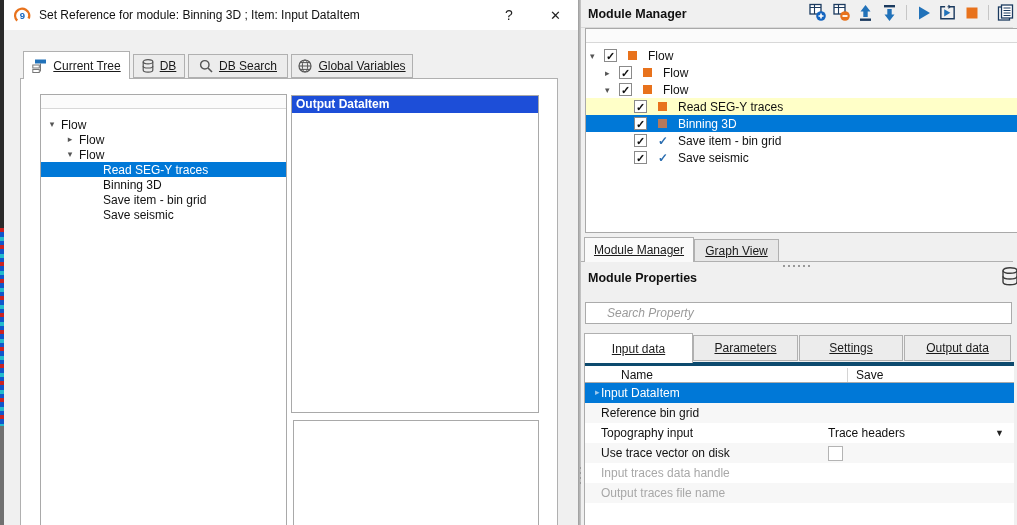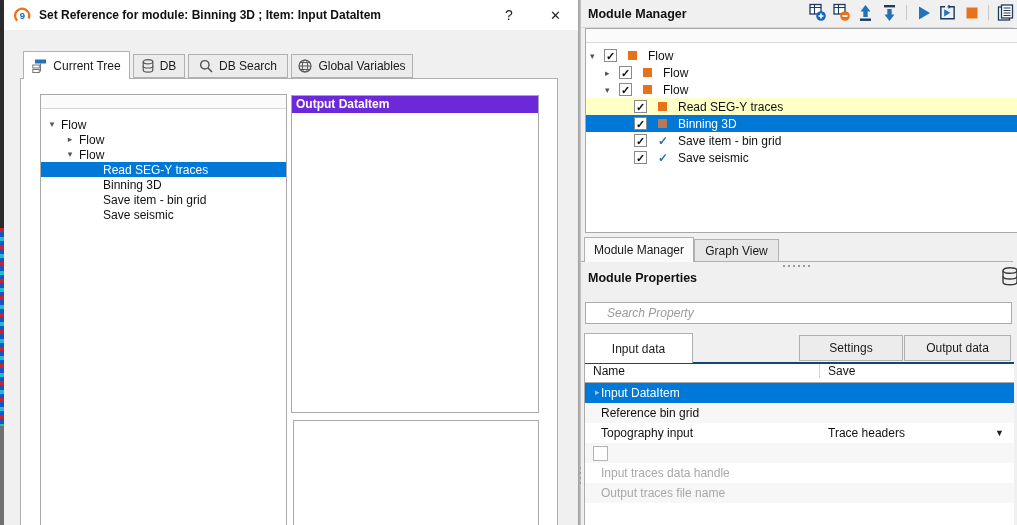--- a/index.html
+++ b/index.html
@@ -11,26 +11,26 @@
   #app-edge{left:0;top:0;width:4px;height:525px;background:#2a2a2a;}
   #app-edge .colors{position:absolute;left:0;top:228px;width:4px;height:198px;
     background:repeating-linear-gradient(180deg,#c22 0 4px,#15c 4px 9px,#2bc 9px 13px,#15c 13px 17px);}
   #app-edge .lower{position:absolute;left:0;top:426px;width:4px;height:99px;background:#707070;}
 
   
   #dialog{left:4px;top:0;width:574px;height:525px;background:#f0f0f0;}
   #dlg-shadow{left:578px;top:0;width:7px;height:525px;background:linear-gradient(90deg,#9b9b9b,#dcdcdc 60%,#ececec);}
   #titlebar{position:absolute;left:0;top:0;width:574px;height:30px;background:#fff;display:flex;align-items:center;}
   #titlebar .logo{margin-left:10px;width:17px;height:17px;flex:0 0 auto;}
-  #titlebar .title{margin-left:8px;white-space:nowrap;font-weight:bold;}
+  #titlebar .title{margin-left:8px;white-space:nowrap;}
   .cap-btn{position:absolute;top:0;height:30px;display:flex;align-items:center;justify-content:center;color:#222;font-size:14px;cursor:default;}
   #btn-help{left:489px;width:32px;}
   #btn-close{left:529px;width:45px;font-size:13px;}
 
-  .tab{position:absolute;background:#ececec;border:1px solid #b0b0b0;display:flex;align-items:center;justify-content:center;gap:6px;box-sizing:border-box;color:#1a1a1a;}
+  .tab{position:absolute;background:#ececec;border:1px solid #b0b0b0;display:flex;align-items:center;justify-content:center;gap:6px;box-sizing:border-box;color:#1a1a1a;text-decoration:underline;}
   .tab.active{background:#fff;border-bottom:none;z-index:4;}
   
   #dtab-current{left:19px;top:51px;width:107px;height:28px;}
   #dtab-db{left:129px;top:54px;width:52px;height:24px;}
   #dtab-dbsearch{left:184px;top:54px;width:100px;height:24px;}
   #dtab-global{left:287px;top:54px;width:122px;height:24px;}
 
   #dlg-pane{left:16px;top:78px;width:538px;height:460px;background:#fff;border:1px solid #b0b0b0;box-sizing:border-box;z-index:1;}
 
   .boxframe{position:absolute;background:#fff;border:1px solid #a9a9a9;box-sizing:border-box;}
@@ -38,21 +38,21 @@
   .widget-head{height:13px;background:#fbfbfb;border-bottom:1px solid #d8d8d8;}
   #dlg-tree .rows{padding-top:8px;}
   .dt-row{height:15px;display:flex;align-items:center;white-space:nowrap;}
   .dt-row .tw{width:18px;text-align:center;color:#555;font-size:9px;line-height:15px;flex:0 0 auto;}
   .dt-row.lvl0{padding-left:2px;}
   .dt-row.lvl1{padding-left:20px;}
   .dt-row.lvl2{padding-left:62px;}
   .dt-row.selected{background:#0078d7;color:#fff;}
 
   #output-box{left:287px;top:95px;width:248px;height:318px;z-index:2;}
-  #output-box .hdr{height:17px;background:#6d28d9;color:#fff;font-weight:bold;line-height:17px;padding-left:4px;}
+  #output-box .hdr{height:17px;background:#1d4ed8;color:#fff;font-weight:bold;line-height:17px;padding-left:4px;}
   #lower-box{left:289px;top:420px;width:246px;height:112px;z-index:2;}
 
   .h-dots{position:absolute;width:28px;height:2px;background:repeating-linear-gradient(90deg,#999 0 2px,transparent 2px 5px);}
   .v-dots{position:absolute;width:2px;height:17px;background:repeating-linear-gradient(180deg,#999 0 2px,transparent 2px 5px);}
 
   
   #panel{left:581px;top:0;width:432px;height:525px;background:#f0f0f0;}
   #mm-header{position:absolute;left:0;top:0;width:432px;height:27px;border-bottom:1px solid #dadada;display:flex;align-items:center;}
   #mm-header .ptitle{font-weight:bold;margin-left:7px;font-size:12.5px;}
   #mm-toolbar{position:absolute;right:-2px;top:3px;display:flex;align-items:center;gap:5px;}
@@ -83,21 +83,21 @@
 
   #prop-search{position:absolute;left:4px;top:302px;width:427px;height:22px;border:1px solid #ababab;box-sizing:border-box;background:#fff;font-family:"Liberation Sans",sans-serif;font-size:12px;padding:0 21px;color:#222;}
   #prop-search::placeholder{color:#9a9a9a;font-style:italic;opacity:1;}
 
   #ptab-input{left:3px;top:333px;width:109px;height:30px;}
   #ptab-params{left:112px;top:335px;width:105px;height:26px;}
   #ptab-settings{left:218px;top:335px;width:104px;height:26px;}
   #ptab-output{left:323px;top:335px;width:107px;height:26px;}
 
   #prop-table{left:3px;top:362px;width:430px;height:163px;background:#fff;border-left:1px solid #ababab;box-sizing:border-box;}
-  #prop-table .thead{height:21px;border-top:2px solid #0c4a6e;border-bottom:1px solid #ababab;display:flex;align-items:flex-start;background:#fff;box-sizing:border-box;}
+  #prop-table .thead{height:21px;border-top:4px solid #0c4a6e;border-bottom:1px solid #ababab;display:flex;align-items:flex-end;background:#fff;box-sizing:border-box;padding-left:28px;}
   #prop-table .thead .c1{width:235px;padding-left:8px;border-right:1px solid #d4d4d4;box-sizing:border-box;}
   #prop-table .thead .c2{padding-left:8px;}
   .p-row{height:20px;display:flex;align-items:center;position:relative;}
   .p-row .name{width:235px;padding-left:16px;box-sizing:border-box;white-space:nowrap;overflow:hidden;}
   .p-row .val{padding-left:8px;white-space:nowrap;display:flex;align-items:center;}
   .p-row.alt{background:#f7f7f7;}
   .p-row.selected{background:#0078d7;color:#fff;}
   .p-row.disabled .name{color:#a8a8a8;}
   .p-row .expander{position:absolute;left:10px;top:4px;font-size:9px;color:#17375e;}
   .p-row .caret{position:absolute;right:10px;top:5px;font-size:9px;color:#222;}
@@ -355,20 +355,23 @@
         <path d="M1 3.5v11.5c0 1.6 3.1 2.8 7 2.8s7-1.2 7-2.8V3.5" fill="none" stroke="#3a3a3a" stroke-width="1.4"></path>
         <path d="M1 9.2c0 1.6 3.1 2.8 7 2.8s7-1.2 7-2.8" fill="none" stroke="#3a3a3a" stroke-width="1.4"></path>
       </svg>
     </span>
 
     <input id="prop-search" type="text" value="" placeholder="Search Property" style="">
 
     <div id="ptab-input" class="tab active">
       <span>Input data</span>
     </div>
+    <div id="ptab-params" class="tab">
+      <span>Parameters</span>
+    </div>
     <div id="ptab-settings" class="tab">
       <span>Settings</span>
     </div>
     <div id="ptab-output" class="tab">
       <span>Output data</span>
     </div>
 
     <div id="prop-table" class="abs">
       <div class="thead">
         <span class="c1">Name</span>
@@ -380,20 +383,21 @@
       </div>
       <div class="p-row alt">
         <span class="name">Reference bin grid</span>
       </div>
       <div class="p-row">
         <span class="name">Topography input</span>
         <span class="val">Trace headers</span>
         <span class="caret">▼</span>
       </div>
       <div class="p-row alt">
+        <span class="name">Use trace vector on disk</span>
         <span class="val">
             <span class="vcheckbox"></span>
           </span>
       </div>
       <div class="p-row disabled">
         <span class="name">Input traces data handle</span>
       </div>
       <div class="p-row alt disabled">
         <span class="name">Output traces file name</span>
       </div>

